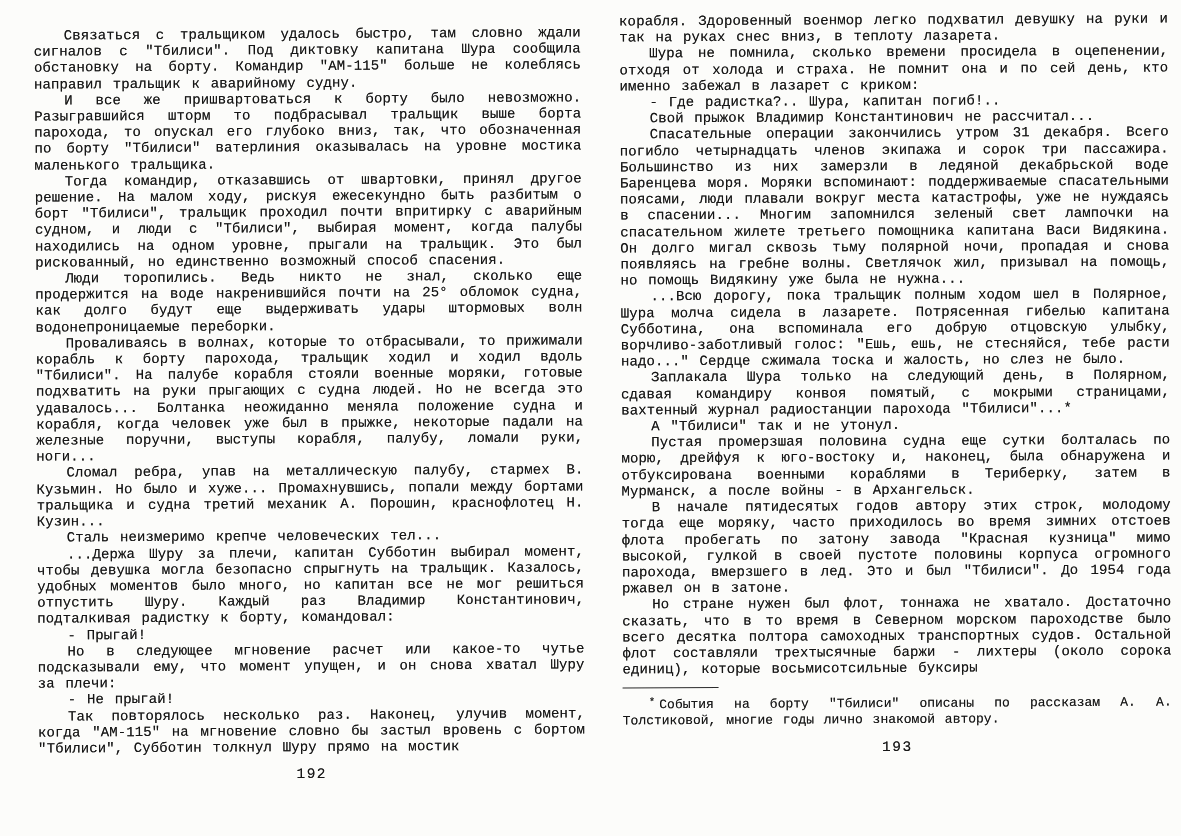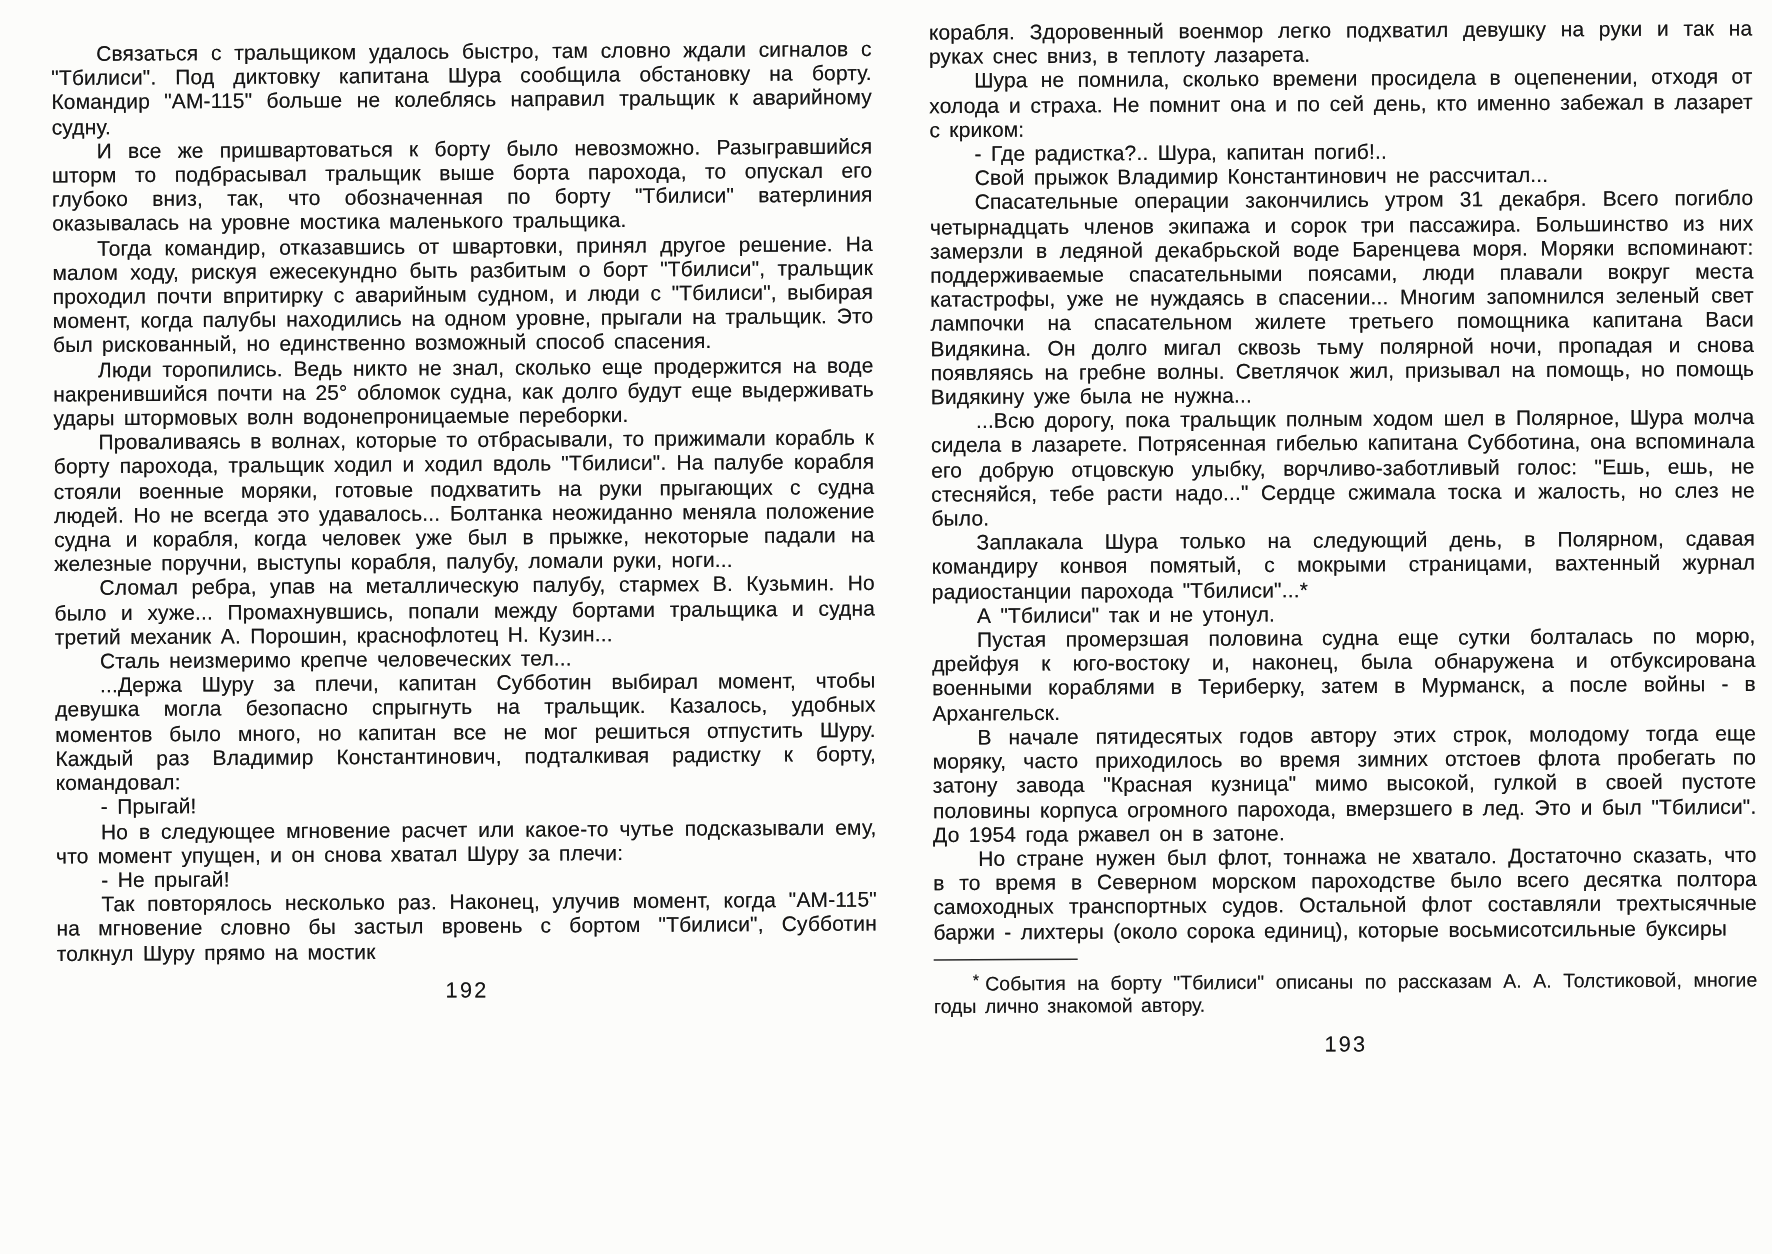--- a/index.html
+++ b/index.html
@@ -9,21 +9,21 @@
   body {
     width: 1181px;
     height: 836px;
     background: #fcfcfa;
     overflow: hidden;
   }
   .spread {
     position: relative;
     width: 1181px;
     height: 836px;
-    font-family: Liberation Sans, sans-serif;
+    font-family: Liberation Mono, monospace;
     color: #161616;
   }
   .page {
     position: absolute;
   }
   .page-left {
     left: 36px;
     top: 26px;
     width: 547px;
     transform: rotate(-0.35deg);

